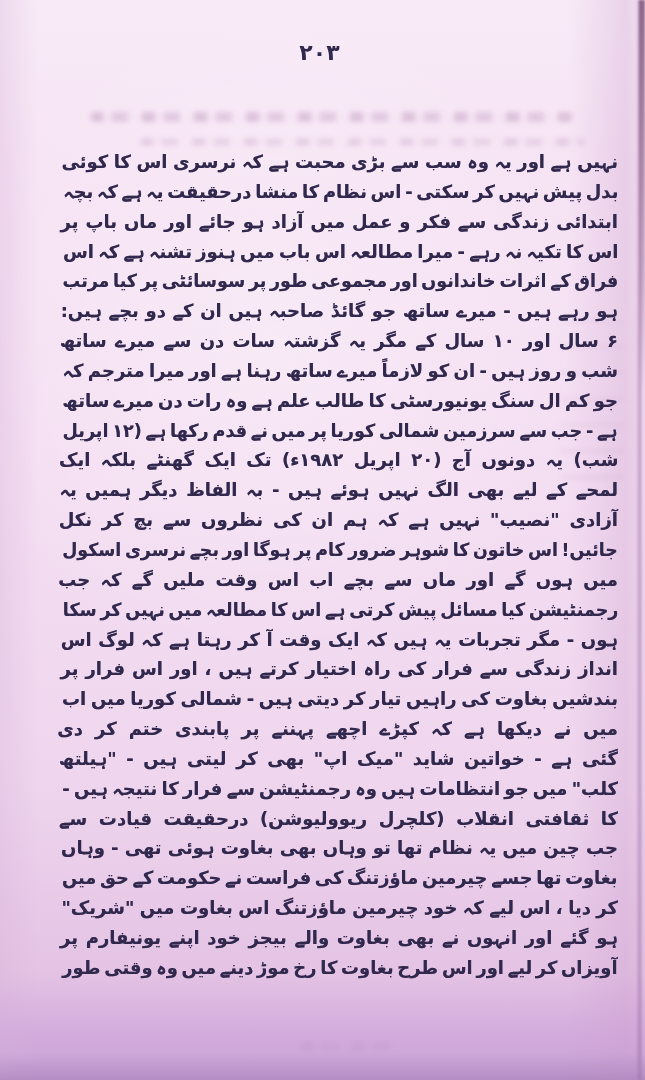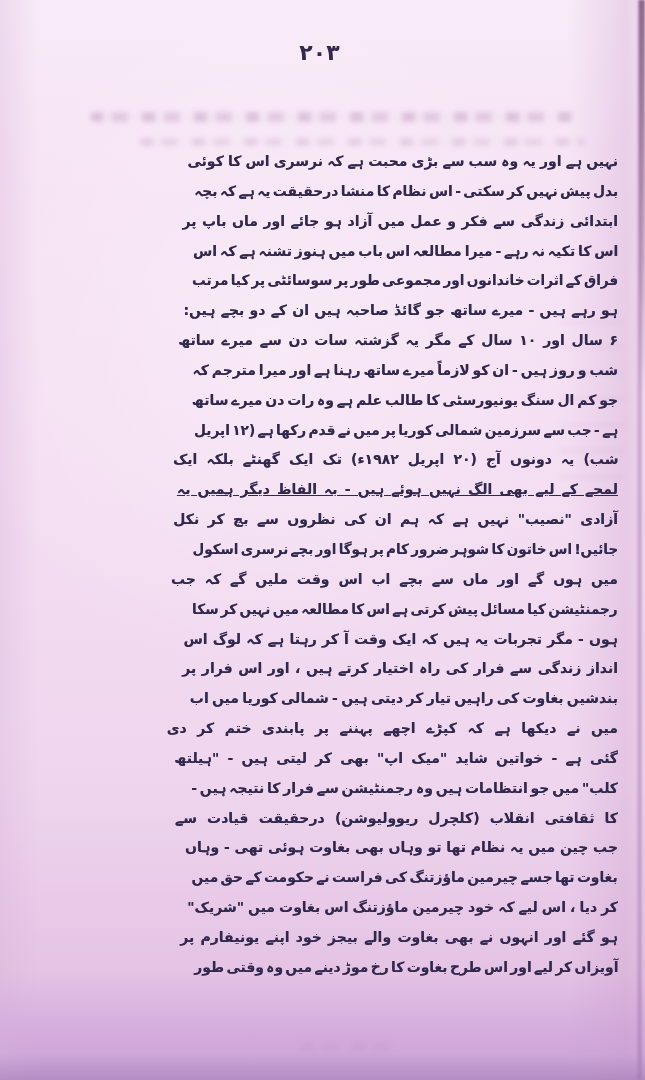--- a/index.html
+++ b/index.html
@@ -56,21 +56,21 @@
   .smudge.s3 { left: 560px; right: 20px; top: 320px; height: 160px; opacity: 0.25;
     background: repeating-linear-gradient(0deg, rgba(178,136,180,0.35) 0 6px, rgba(178,136,180,0.03) 6px 26px); }
   .smudge.s4 { left: 300px; top: 1042px; width: 90px; height: 9px; opacity: 0.5; }
   .text-block {
     position: absolute; top: 147px; left: 30px; right: 27px;
     direction: rtl;
   }
   .text-line {
     display: block; width: 100%; height: 29.85px; line-height: 29.85px;
     white-space: nowrap; overflow: visible;
-    font-size: 14px; font-weight: bold;
+    font-size: 18px; font-weight: bold;
     color: var(--ink-color, #31284e);
     text-shadow: 0 0 0.5px rgba(49,40,78,0.55);
   }
   .line-inner { display: inline-block; transform-origin: right center; }
 </style>
 </head>
 <body>
 
 <div class="page">
   <div class="smudge s1"></div>
@@ -85,21 +85,21 @@
       <div class="text-line"><span class="line-inner" style="word-spacing: -2.5px; transform: scaleX(0.992536);">بدل پیش نہیں کر سکتی - اس نظام کا منشا درحقیقت یہ ہے کہ بچہ</span></div>
       <div class="text-line"><span class="line-inner" style="word-spacing: 0.665865px;">ابتدائی زندگی سے فکر و عمل میں آزاد ہو جائے اور ماں باپ پر</span></div>
       <div class="text-line"><span class="line-inner" style="word-spacing: -1.98646px; transform: scaleX(0.999973);">اس کا تکیہ نہ رہے - میرا مطالعہ اس باب میں ہنوز تشنہ ہے کہ اس</span></div>
       <div class="text-line"><span class="line-inner" style="word-spacing: -2.5px; transform: scaleX(0.97268);">فراق کے اثرات خاندانوں اور مجموعی طور پر سوسائٹی پر کیا مرتب</span></div>
       <div class="text-line"><span class="line-inner" style="word-spacing: 0.367188px;">ہو رہے ہیں - میرے ساتھ جو گائڈ صاحبہ ہیں ان کے دو بچے ہیں:</span></div>
       <div class="text-line"><span class="line-inner" style="word-spacing: 1.91827px; margin-left: 8px;">۶ سال اور ۱۰ سال کے مگر یہ گزشتہ سات دن سے میرے ساتھ</span></div>
       <div class="text-line"><span class="line-inner" style="word-spacing: -1.97812px;">شب و روز ہیں - ان کو لازماً میرے ساتھ رہنا ہے اور میرا مترجم کہ</span></div>
       <div class="text-line"><span class="line-inner" style="word-spacing: -2.06611px;">جو کم ال سنگ یونیورسٹی کا طالب علم ہے وہ رات دن میرے ساتھ</span></div>
       <div class="text-line"><span class="line-inner" style="word-spacing: -2.5px; transform: scaleX(0.981482);">ہے - جب سے سرزمین شمالی کوریا پر میں نے قدم رکھا ہے (۱۲ اپریل</span></div>
       <div class="text-line"><span class="line-inner" style="word-spacing: 4.19176px; transform: scaleX(0.999973);">شب) یہ دونوں آج (۲۰ اپریل ۱۹۸۲ء) تک ایک گھنٹے بلکہ ایک</span></div>
-      <div class="text-line"><span class="line-inner" style="word-spacing: 2.27644px; text-decoration: underline;">لمحے کے لیے بھی الگ نہیں ہوئے ہیں - بہ الفاظ دیگر ہمیں یہ</span></div>
+      <div class="text-line"><span class="line-inner" style="word-spacing: 2.27644px;">لمحے کے لیے بھی الگ نہیں ہوئے ہیں - بہ الفاظ دیگر ہمیں یہ</span></div>
       <div class="text-line"><span class="line-inner" style="word-spacing: 3.60156px;">آزادی "نصیب" نہیں ہے کہ ہم ان کی نظروں سے بچ کر نکل</span></div>
       <div class="text-line"><span class="line-inner" style="word-spacing: -2.5px; transform: scaleX(0.964923);">جائیں! اس خاتون کا شوہر ضرور کام پر ہوگا اور بچے نرسری اسکول</span></div>
       <div class="text-line"><span class="line-inner" style="word-spacing: 4.04207px;">میں ہوں گے اور ماں سے بچے اب اس وقت ملیں گے کہ جب</span></div>
       <div class="text-line"><span class="line-inner" style="word-spacing: -2.5px; transform: scaleX(0.972303);">رجمنٹیشن کیا مسائل پیش کرتی ہے اس کا مطالعہ میں نہیں کر سکا</span></div>
       <div class="text-line"><span class="line-inner" style="word-spacing: 0.3375px;">ہوں - مگر تجربات یہ ہیں کہ ایک وقت آ کر رہتا ہے کہ لوگ اس</span></div>
       <div class="text-line"><span class="line-inner" style="word-spacing: 0.725962px;">انداز زندگی سے فرار کی راہ اختیار کرتے ہیں ، اور اس فرار پر</span></div>
       <div class="text-line"><span class="line-inner" style="word-spacing: -1.60547px;">بندشیں بغاوت کی راہیں تیار کر دیتی ہیں - شمالی کوریا میں اب</span></div>
       <div class="text-line"><span class="line-inner" style="word-spacing: 5.6862px; text-align: center;">میں نے دیکھا ہے کہ کپڑے اچھے پہننے پر پابندی ختم کر دی</span></div>
       <div class="text-line"><span class="line-inner" style="word-spacing: 3.29167px;">گئی ہے - خواتین شاید "میک اپ" بھی کر لیتی ہیں - "ہیلتھ</span></div>
       <div class="text-line"><span class="line-inner" style="word-spacing: -2.04297px;">کلب" میں جو انتظامات ہیں وہ رجمنٹیشن سے فرار کا نتیجہ ہیں -</span></div>

